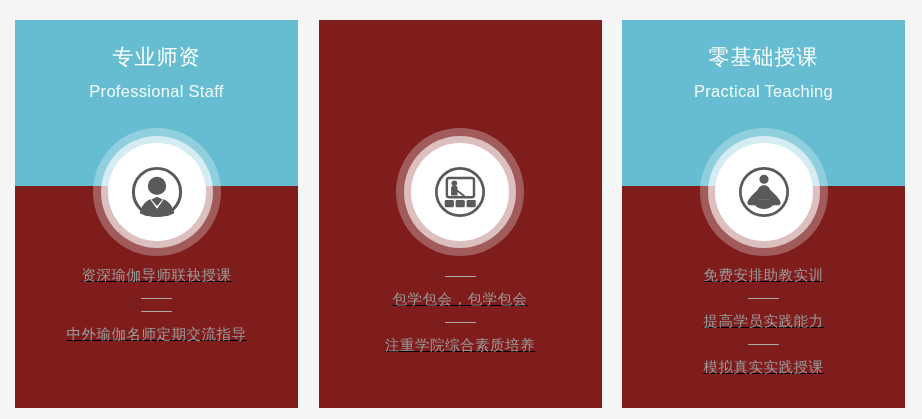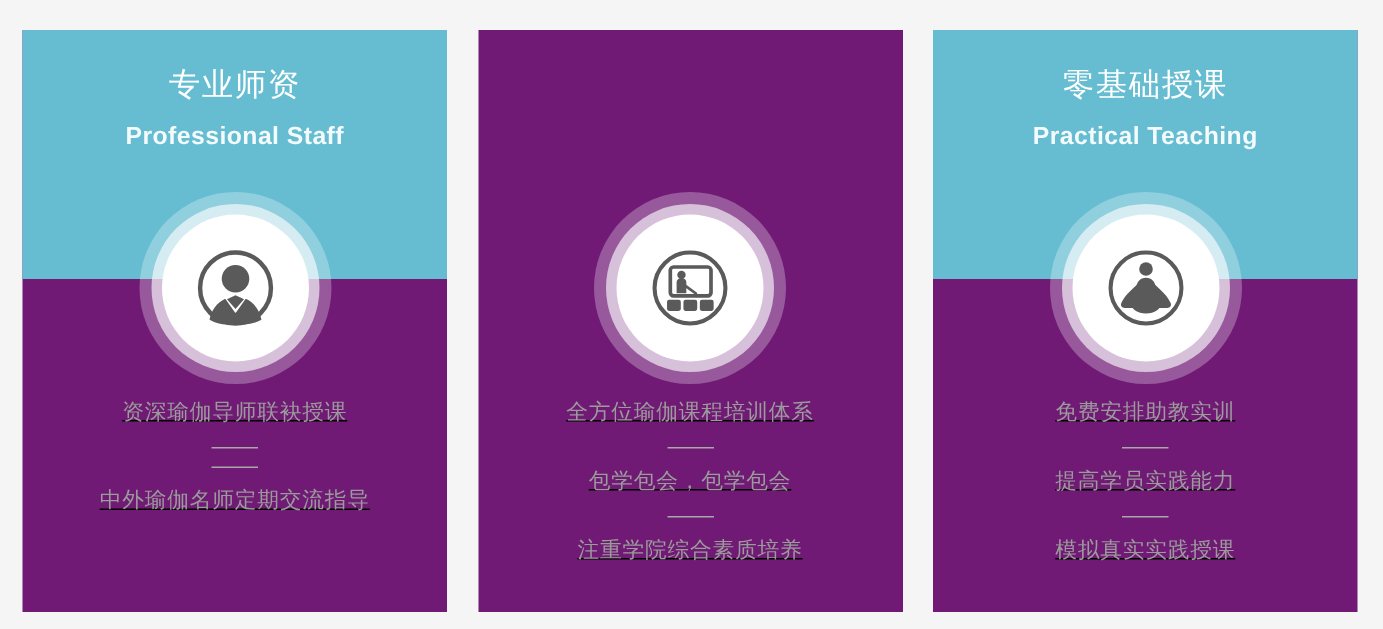--- a/index.html
+++ b/index.html
@@ -21,21 +21,21 @@
     width: 890px;
     height: 388px;
     display: flex;
     justify-content: space-between;
   }
 
   .card {
     position: relative;
     width: 283px;
     height: 388px;
-    background: #701a75;
+    background: #7f1d1d;
     overflow: visible;
   }
 
   .card-top {
     position: relative;
     height: 166px;
     background: #66bdd1;
     text-align: center;
     box-sizing: border-box;
     padding-top: 22px;
@@ -48,21 +48,21 @@
     letter-spacing: 1px;
     font-weight: normal;
     margin: 0;
   }
 
   .card-title-en {
     color: #f3fbfd;
     font-size: 16.5px;
     line-height: 26px;
     margin: 6px 0 0 0;
-    font-weight: bold;
+    font-weight: normal;
     letter-spacing: 0.3px;
   }
 
   
   .icon-wrap {
     position: absolute;
     left: 50%;
     top: 108px;
     transform: translateX(-50%);
     width: 128px;
@@ -173,21 +173,20 @@
               <rect x="14.5" y="41" width="10.5" height="8.5" rx="1.6" fill="#5a5a5a"></rect>
               <rect x="27" y="41" width="10.5" height="8.5" rx="1.6" fill="#5a5a5a"></rect>
               <rect x="39.5" y="41" width="10.5" height="8.5" rx="1.6" fill="#5a5a5a"></rect>
             </svg>
           </span>
         </div>
       </div>
     </div>
 
     <div class="card-body">
-      <p class="feature-line">全方位瑜伽课程培训体系</p>
       <hr class="divider">
       <p class="feature-line">包学包会，包学包会</p>
       <hr class="divider">
       <p class="feature-line">注重学院综合素质培养</p>
     </div>
   </div>
 
   <div class="card">
     <div class="card-top">
       <p class="card-title-cn">零基础授课</p>

